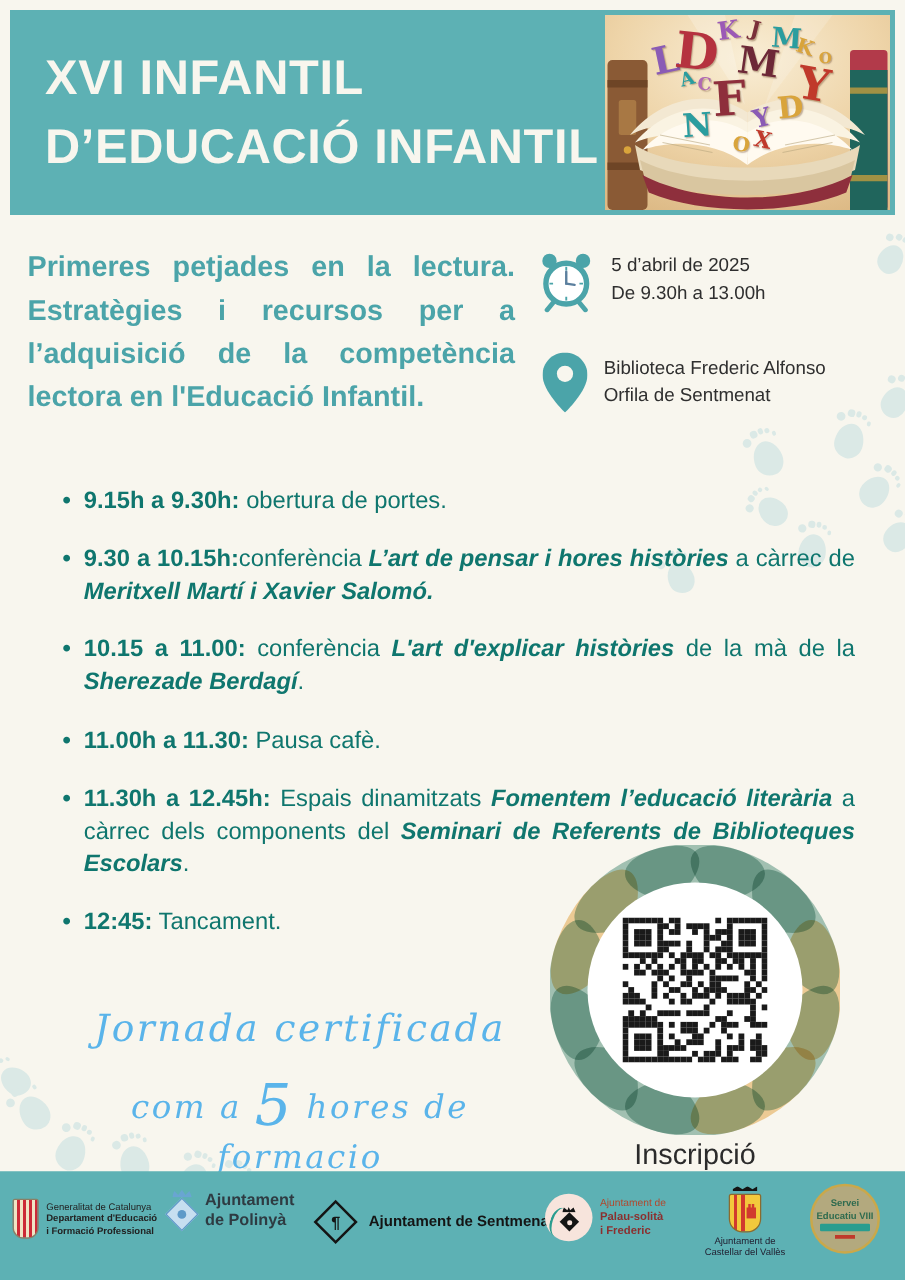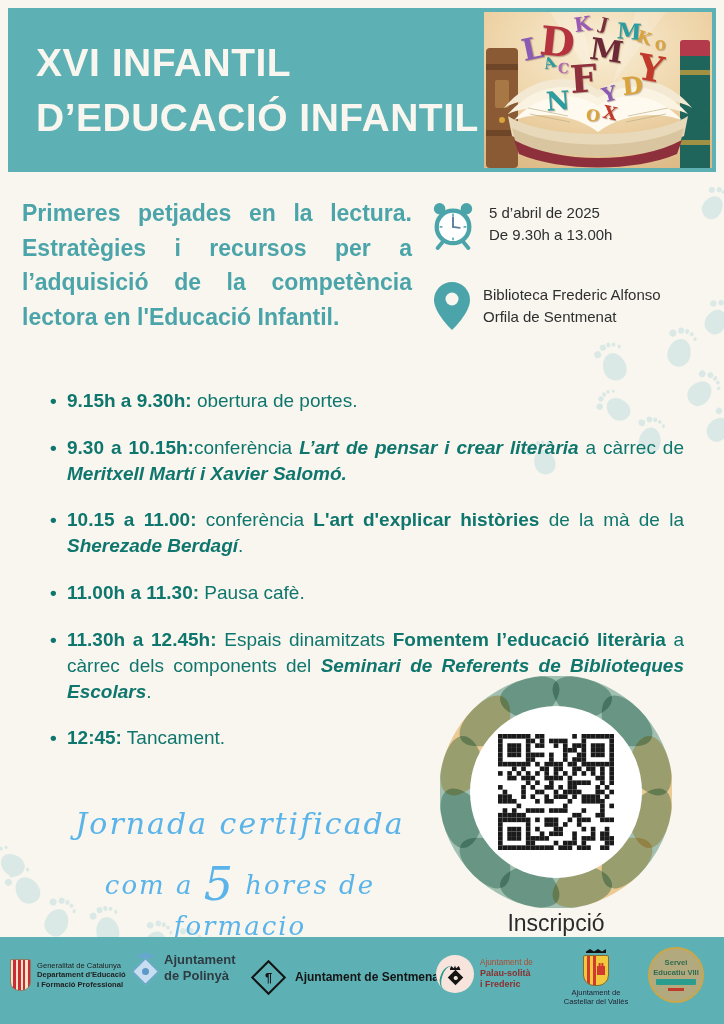--- a/index.html
+++ b/index.html
@@ -343,24 +343,24 @@
       <div class="info-text">
         <div>Biblioteca Frederic Alfonso</div>
         <div>Orfila de Sentmenat</div>
       </div>
     </div>
   </div>
 
   <div class="program">
     <ul class="program-list">
         <li><span style="font-weight: bold;">9.15h a 9.30h:</span><span> obertura de portes.</span></li>
-        <li><span style="font-weight: bold;">9.30 a 10.15h:</span><span>conferència </span><span style="font-weight: bold; font-style: italic;">L’art de pensar i crear literària</span><span> a càrrec de </span><span style="font-weight: bold; font-style: italic;">Meritxell Martí i Xavier Salomó.</span></li>
-        <li><span style="font-weight: bold;">10.15 a 11.00:</span><span> conferència </span><span style="font-weight: bold; ">L'art d'explicar històries</span><span> de la mà de la </span><span style="font-weight: bold; font-style: italic;">Sherezade Berdagí</span><span>.</span></li>
+        <li><span style="font-weight: bold;">9.30 a 10.15h:</span><span>conferència </span><span style="font-weight: bold; font-style: italic;">L’art de pensar i hores històries</span><span> a càrrec de </span><span style="font-weight: bold; font-style: italic;">Meritxell Martí i Xavier Salomó.</span></li>
+        <li><span style="font-weight: bold;">10.15 a 11.00:</span><span> conferència </span><span style="font-weight: bold; font-style: italic;">L'art d'explicar històries</span><span> de la mà de la </span><span style="font-weight: bold; font-style: italic;">Sherezade Berdagí</span><span>.</span></li>
         <li><span style="font-weight: bold;">11.00h a 11.30:</span><span> Pausa cafè.</span></li>
-        <li><span style="font-weight: bold;">11.30h a 12.45h:</span><span> Espais dinamitzats </span><span style="font-weight: bold; ">Fomentem l’educació literària</span><span> a càrrec dels components del </span><span style="font-weight: bold; font-style: italic;">Seminari de Referents de Biblioteques Escolars</span><span>.</span></li>
+        <li><span style="font-weight: bold;">11.30h a 12.45h:</span><span> Espais dinamitzats </span><span style="font-weight: bold; font-style: italic;">Fomentem l’educació literària</span><span> a càrrec dels components del </span><span style="font-weight: bold; font-style: italic;">Seminari de Referents de Biblioteques Escolars</span><span>.</span></li>
         <li><span style="font-weight: bold;">12:45:</span><span> Tancament.</span></li>
       </ul>
   </div>
 
   <div class="certificate">
     <div class="cert-line1">Jornada certificada</div>
     <div class="cert-line2">
       <span>com a </span><span class="cert-big">5</span><span> hores de formacio</span>
     </div>
   </div>

